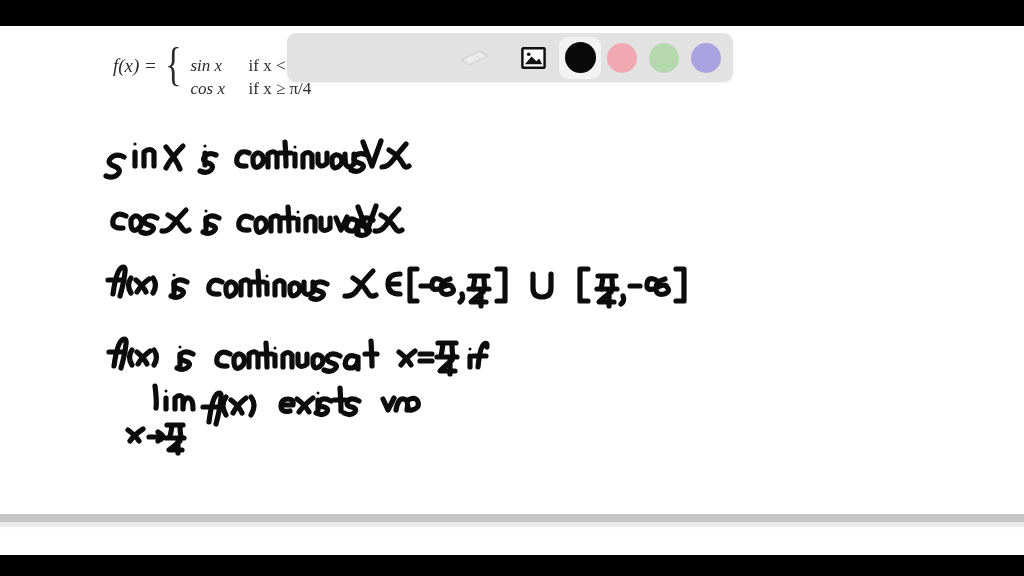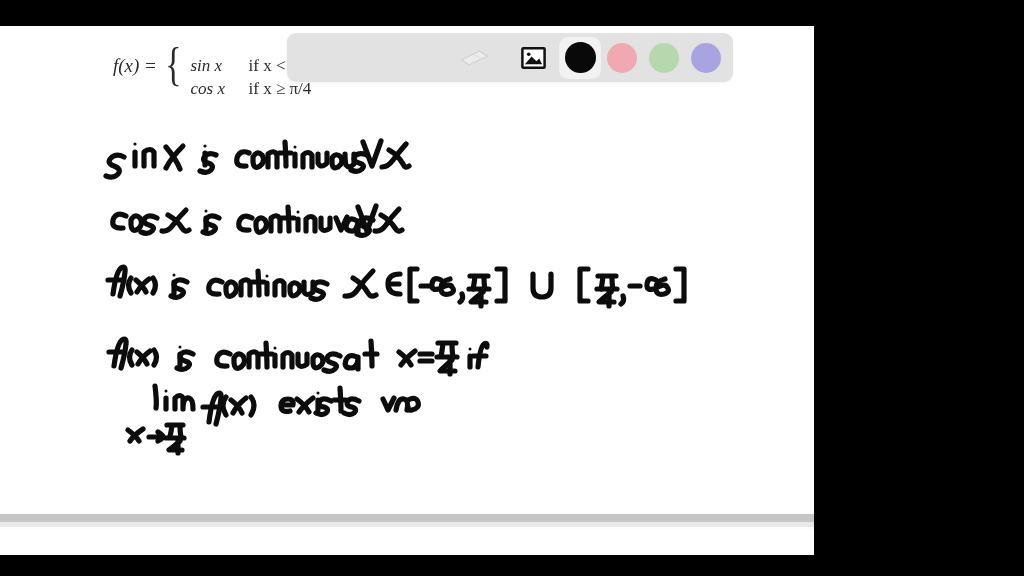--- a/index.html
+++ b/index.html
@@ -7,21 +7,21 @@
   html, body {
     margin: 0; padding: 0;
     width: 1024px; height: 576px;
     background: #000;
     font-family: "Liberation Sans", sans-serif;
     overflow: hidden;
   }
 
   #screen {
     position: relative;
-    width: 814px;
+    width: 1024px;
     height: 576px;
     background: #000000;
     overflow: hidden;
   }
 
   
   .letterbox {
     position: absolute;
     left: 0; width: 1024px;
     background: #000000;

